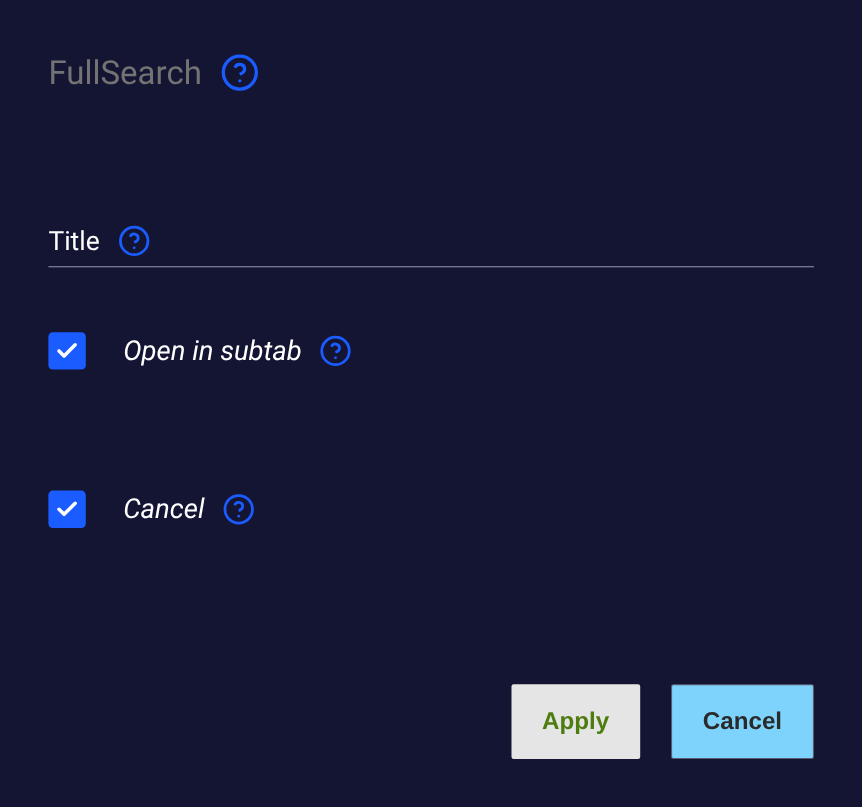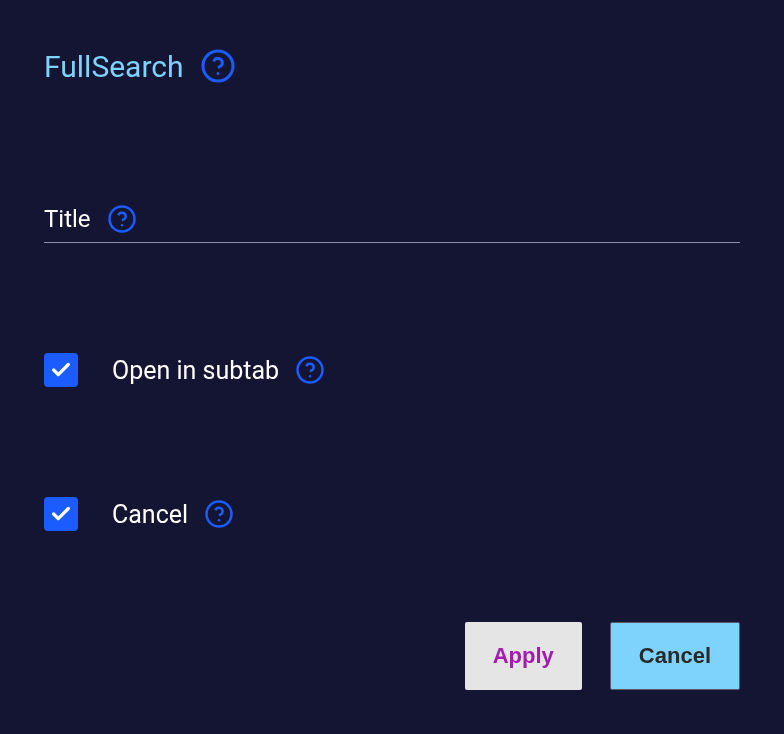--- a/index.html
+++ b/index.html
@@ -21,21 +21,21 @@
     .header-row {
       display: flex;
       align-items: center;
       gap: 16px;
       margin-bottom: 120px;
     }
 
     .header-title {
       font-size: 30px;
       font-weight: 400;
-      color: #7dd3fc;
+      color: #737373;
     }
 
     .help-icon {
       display: inline-flex;
       align-items: center;
       justify-content: center;
       cursor: pointer;
     }
 
     .help-icon svg {
@@ -51,33 +51,34 @@
       width: 30px;
       height: 30px;
     }
 
     .field-row {
       display: flex;
       align-items: center;
       gap: 16px;
       border-bottom: 1px solid #8b8fa3;
       padding-bottom: 8px;
-      margin-bottom: 110px;
+      margin-bottom: 59px;
     }
 
     .field-label {
       font-size: 24px;
       font-weight: 400;
       color: #ffffff;
     }
 
     .checkbox-row {
       display: flex;
       align-items: center;
       margin-bottom: 110px;
+      font-style: italic;
     }
 
     .checkbox-row:last-of-type {
       margin-bottom: 80px;
     }
 
     .checkbox {
       width: 34px;
       height: 34px;
       background-color: #1a5cff;
@@ -114,21 +115,21 @@
       padding: 20px 28px;
       font-size: 22px;
       font-weight: 600;
       border: none;
       cursor: pointer;
       border-radius: 2px;
     }
 
     .btn-apply {
       background-color: #e5e5e5;
-      color: #a21caf;
+      color: #4d7c0f;
     }
 
     .btn-cancel {
       background-color: #7dd3fc;
       color: #2a2a2a;
       border: 1px solid #5a5a6e;
     }
   </style>
 </head>
 <body>

